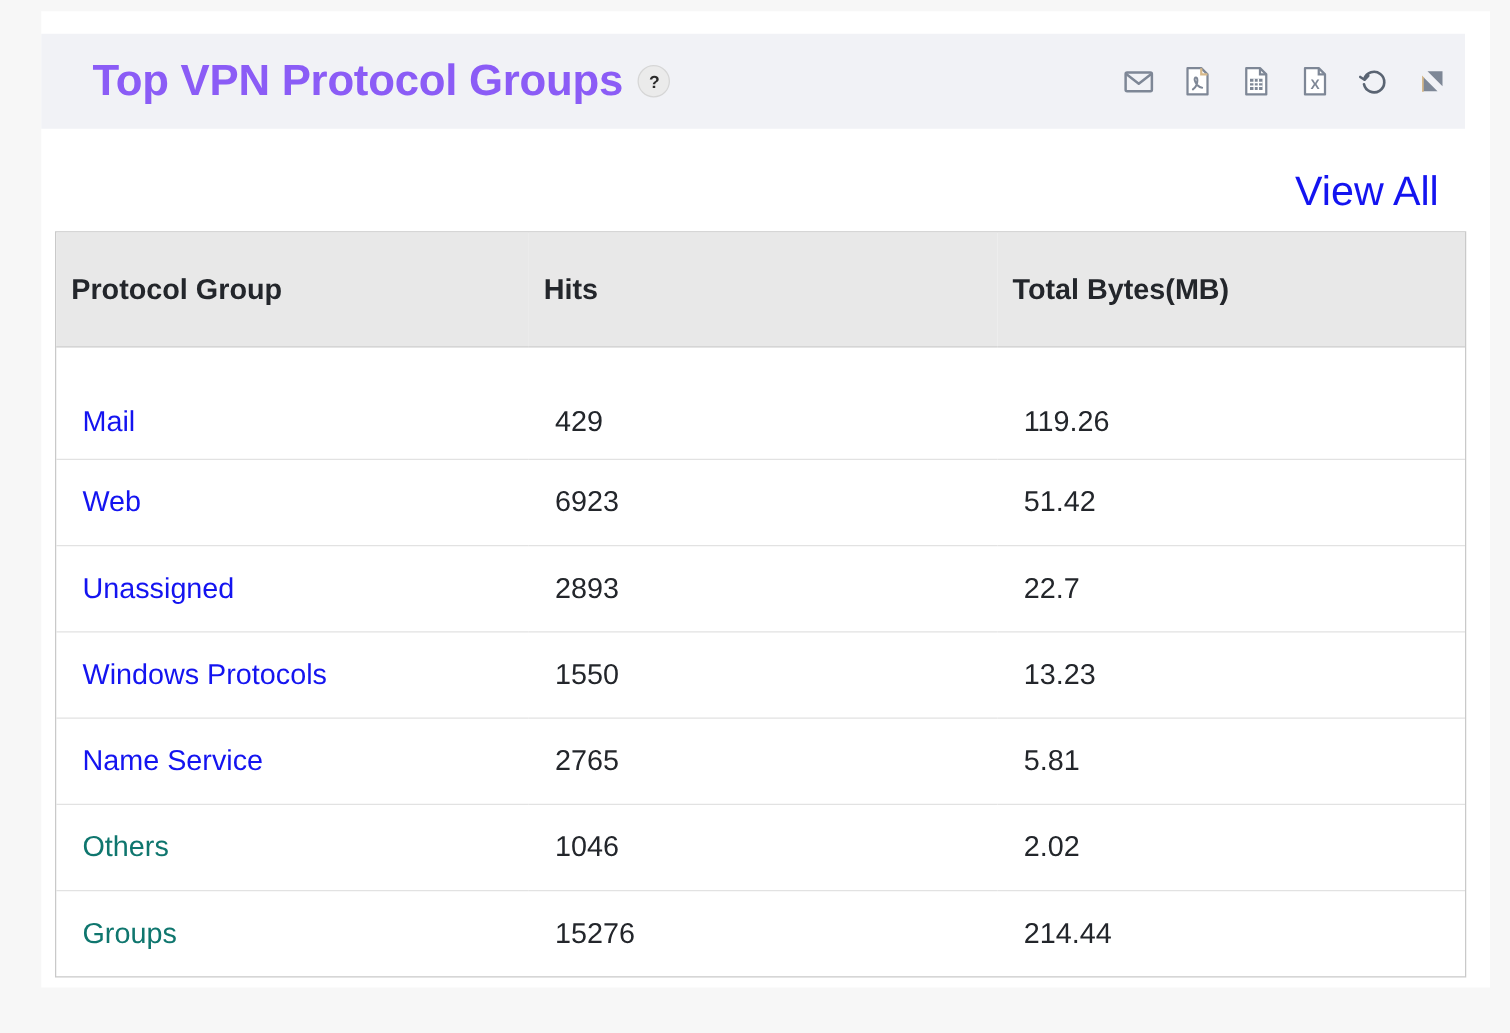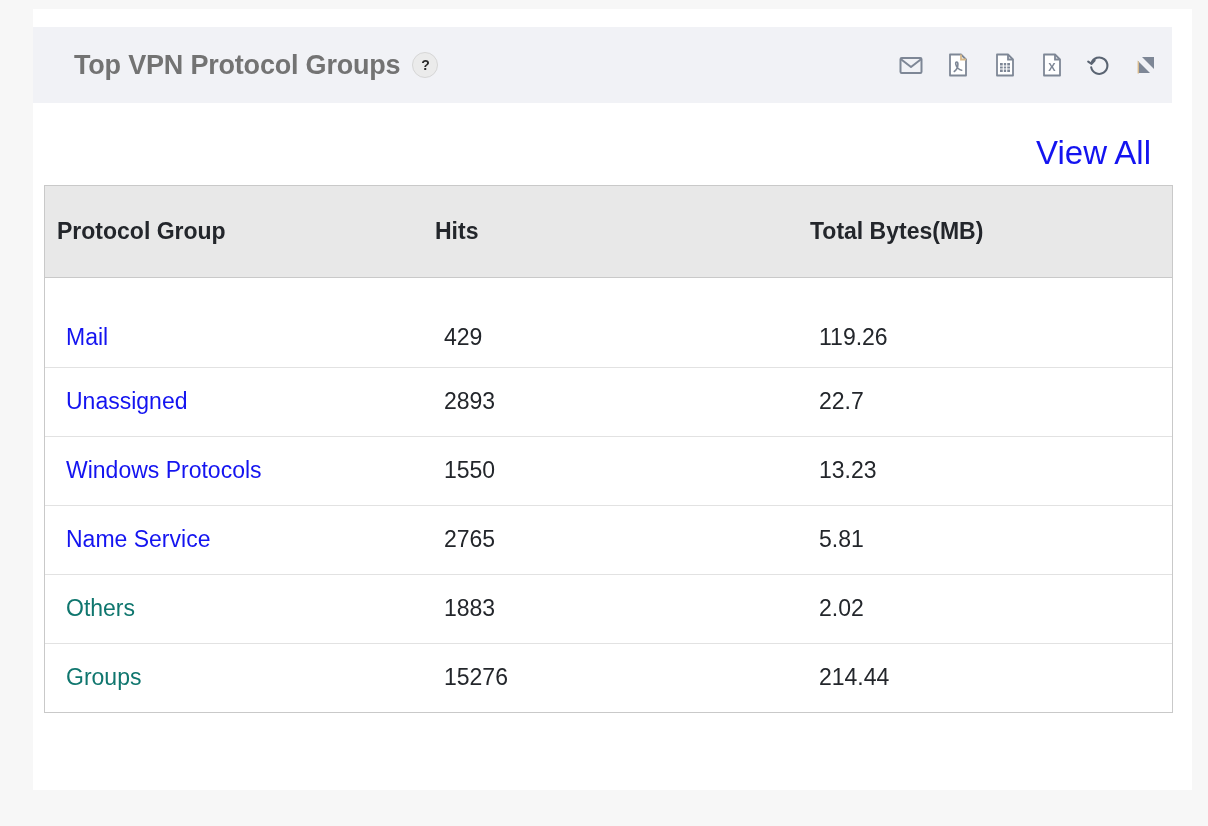--- a/index.html
+++ b/index.html
@@ -43,23 +43,23 @@
   }
 
   .header-title-wrap {
     display: flex;
     align-items: center;
     margin-left: 41px;
     gap: 12px;
   }
 
   .card-title {
-    font-size: 27px;
+    font-size: 35px;
     font-weight: bold;
-    color: #737373;
+    color: #8b5cf6;
     letter-spacing: -0.2px;
     white-space: nowrap;
   }
 
   .help-icon {
     width: 26px;
     height: 26px;
     border-radius: 50%;
     background: #ebebeb;
     border: 1px solid #d6d6d6;
@@ -254,37 +254,42 @@
             <th>Total Bytes(MB)</th>
           </tr>
         </thead>
         <tbody id="table-body">
             <tr class="first-row">
               <td><a class="cell-link" href="#">Mail</a></td>
               <td>429</td>
               <td>119.26</td>
             </tr>
             <tr>
+              <td><a class="cell-link" href="#">Web</a></td>
+              <td>6923</td>
+              <td>51.42</td>
+            </tr>
+            <tr>
               <td><a class="cell-link" href="#">Unassigned</a></td>
               <td>2893</td>
               <td>22.7</td>
             </tr>
             <tr>
               <td><a class="cell-link" href="#">Windows Protocols</a></td>
               <td>1550</td>
               <td>13.23</td>
             </tr>
             <tr>
               <td><a class="cell-link" href="#">Name Service</a></td>
               <td>2765</td>
               <td>5.81</td>
             </tr>
             <tr>
               <td><span class="cell-plain">Others</span></td>
-              <td>1883</td>
+              <td>1046</td>
               <td>2.02</td>
             </tr>
             <tr>
               <td><span class="cell-plain">Groups</span></td>
               <td>15276</td>
               <td>214.44</td>
             </tr>
           </tbody>
       </table>
     </div>

